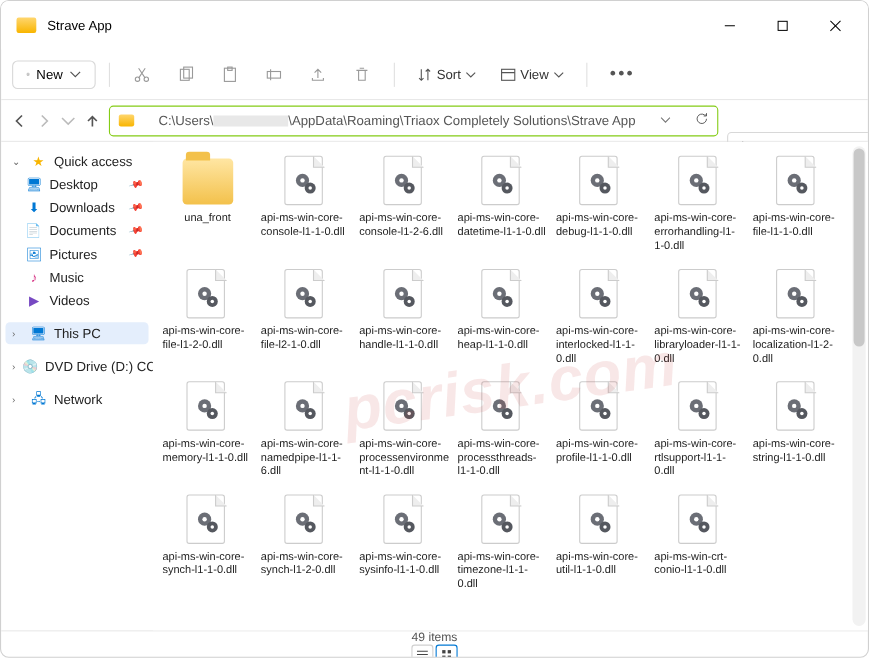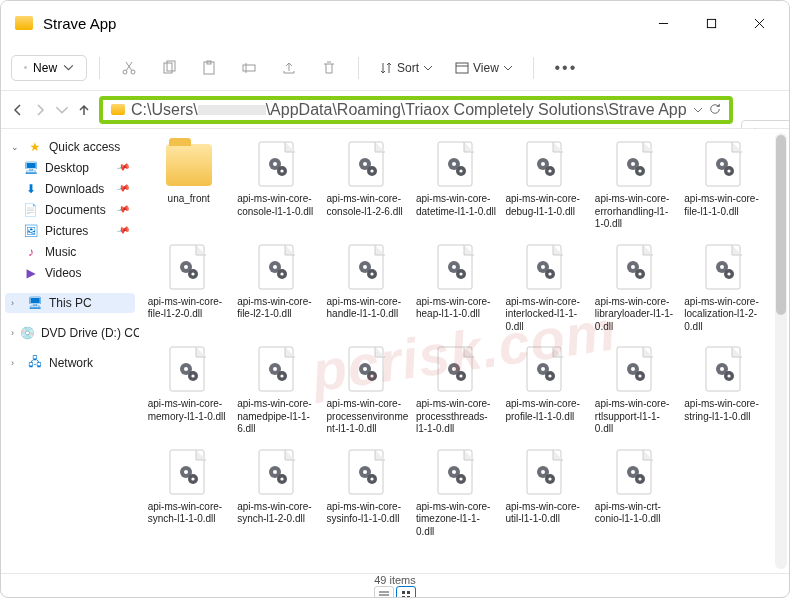--- a/index.html
+++ b/index.html
@@ -1,21 +1,21 @@
 <!DOCTYPE html>
 <html><head>
 <meta charset="utf-8">
 <style>
 * { margin: 0; padding: 0; box-sizing: border-box; font-family: "Segoe UI", Tahoma, sans-serif; }
 body { background: #fff; width: 790px; height: 598px; overflow: hidden; position: relative; border: 1px solid #d0d0d0; border-radius: 8px; }
 
 
 .title-bar { height: 44px; background: #fff; display: flex; align-items: center; padding: 0 8px; border-bottom: none; }
 .title-bar .folder-ico { width: 18px; height: 14px; background: linear-gradient(#ffd66e,#f8b500); border-radius: 2px; margin-right: 10px; margin-left: 6px; }
-.title-bar .title-text { font-size: 15px; color: #000; flex: 1; }
+.title-bar .title-text { font-size: 12px; color: #000; flex: 1; }
 .win-controls { display: flex; align-items: center; gap: 4px; }
 .win-btn { width: 44px; height: 30px; display: flex; align-items: center; justify-content: center; color: #000; font-size: 11px; }
 .win-btn svg { width: 11px; height: 11px; }
 
 
 .toolbar { height: 46px; display: flex; align-items: center; padding: 0 10px; gap: 6px; border-bottom: 1px solid #e8e8e8; }
 .new-btn { display: flex; align-items: center; gap: 6px; padding: 5px 12px; border: 1px solid #d8d8d8; border-radius: 5px; background: #fff; font-size: 12px; color: #000; }
 .new-btn .plus { width: 14px; height: 14px; display: flex; align-items: center; justify-content: center; }
 .tb-divider { width: 1px; height: 22px; background: #e0e0e0; margin: 0 6px; }
 .tb-icon { width: 34px; height: 30px; display: flex; align-items: center; justify-content: center; color: #777; border-radius: 4px; }
@@ -23,21 +23,21 @@
 .tb-combo { display: flex; align-items: center; gap: 4px; padding: 4px 8px; border-radius: 4px; color: #333; font-size: 12px; }
 .tb-combo svg { width: 14px; height: 14px; }
 .tb-combo .chev { width: 10px; height: 10px; }
 .tb-more { display: flex; align-items: center; justify-content: center; width: 40px; height: 30px; color: #555; font-size: 16px; letter-spacing: 2px; }
 
 
 .addr-row { height: 38px; display: flex; align-items: center; padding: 0 10px; gap: 8px; border-bottom: 1px solid #e8e8e8; }
 .nav-arrow { width: 28px; height: 28px; display: flex; align-items: center; justify-content: center; color: #555; border-radius: 4px; }
 .nav-arrow svg { width: 14px; height: 14px; }
 .nav-arrow.disabled { color: #bbb; }
-.addr-box { flex: 1; height: 28px; border: 4px solid #84cc16; border-radius: 4px; display: flex; align-items: center; padding: 0 8px; gap: 6px; font-size: 16px; color: #555; }
+.addr-box { flex: 1; height: 28px; border: 1px solid #84cc16; border-radius: 4px; display: flex; align-items: center; padding: 0 8px; gap: 22px; font-size: 12px; color: #555; }
 .addr-box .fico { width: 14px; height: 11px; background: linear-gradient(#ffd66e,#f8b500); border-radius: 2px; }
 .addr-box .crumbs { flex: 1; white-space: nowrap; overflow: hidden; }
 .addr-box .redact { display: inline-block; width: 68px; height: 10px; background: #e8e8e8; vertical-align: middle; }
 .addr-box .chevd { color: #777; }
 .addr-box .refresh { color: #555; }
 .search-box { width: 178px; height: 28px; border: 1px solid #d8d8d8; border-radius: 4px; display: flex; align-items: center; padding: 3px 8px; gap: 6px; margin-top: 48px; }
 .search-box input { border: none; outline: none; font-size: 11px; flex: 1; color: #666; background: transparent; }
 .search-box svg { width: 13px; height: 13px; color: #777; }
 
 

